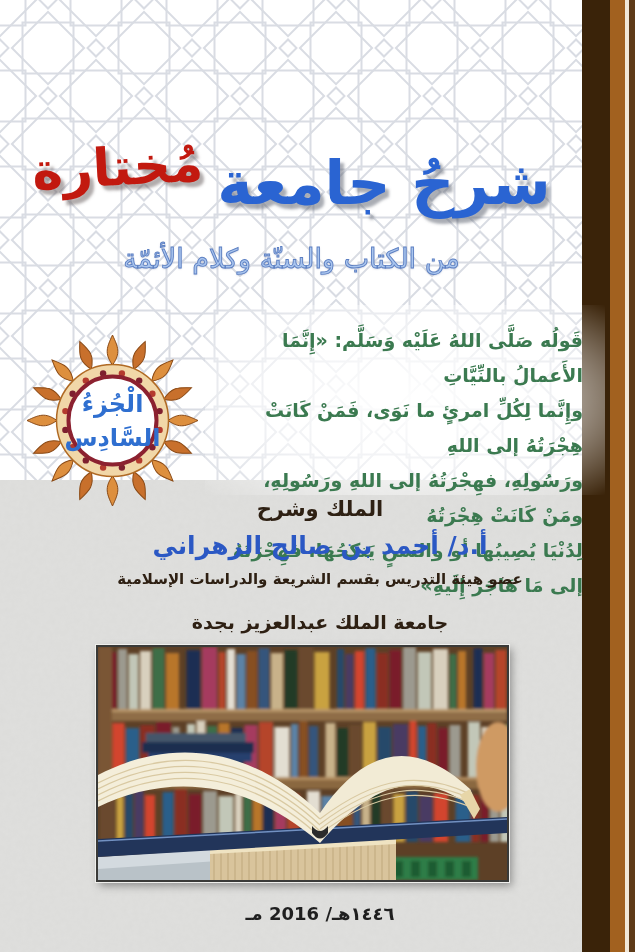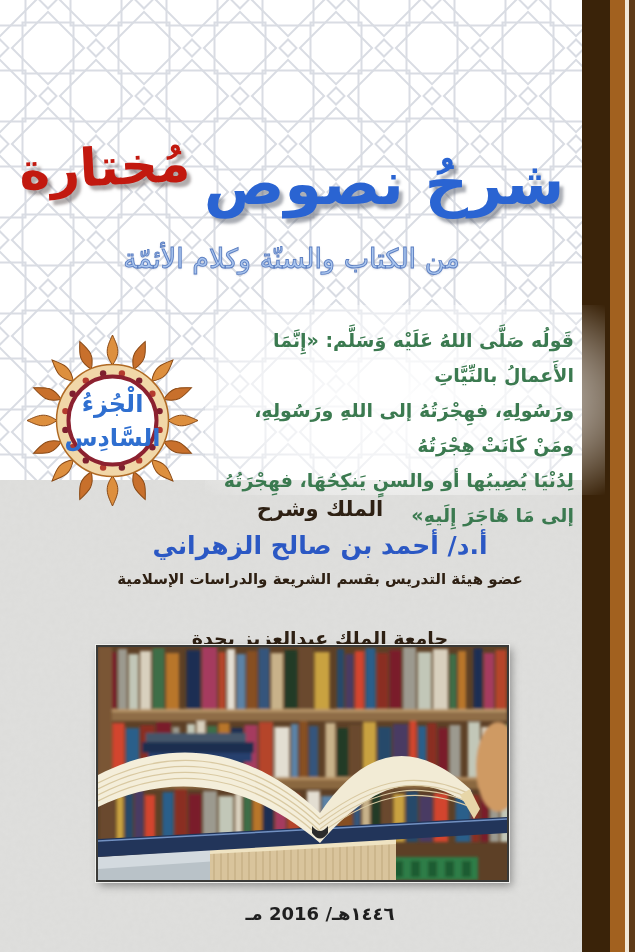--- a/index.html
+++ b/index.html
@@ -46,39 +46,39 @@
     text-shadow:0 1px 2px rgba(90,110,160,.35);
     direction:rtl;
   }
 
   
   .hadith-glow{
     position:absolute;top:305px;right:30px;width:400px;height:190px;
     background:radial-gradient(ellipse at center,rgba(255,255,255,.95) 0%,rgba(255,255,255,.6) 55%,rgba(255,255,255,0) 100%);
   }
   .hadith{
-    position:absolute;top:323px;right:61px;width:360px;
+    position:absolute;top:323px;right:52px;width:360px;
     direction:rtl;text-align:right;
     font-size:19px;font-weight:bold;line-height:35px;
     color:var(--hadith-green,#3b7a50);
   }
 
   
   .badge{position:absolute;left:25px;top:333px;width:175px;height:175px;}
   .badge text{
     font-family:"DejaVu Sans",sans-serif;font-weight:bold;font-size:24px;
     fill:var(--badge-blue,#2f6fd0);
   }
 
   
   .center-col{position:absolute;left:40px;width:560px;text-align:center;direction:rtl;}
   .byline{top:497px;font-size:21px;font-weight:bold;color:var(--text-dark,#2e2013);}
   .author{top:531px;font-size:25px;font-weight:bold;color:var(--author-blue,#2b58c4);}
   .aff1{top:570px;font-size:15px;font-weight:bold;color:var(--text-dark,#2e2013);}
-  .aff2{top:611px;font-size:19px;font-weight:bold;color:var(--text-dark,#2e2013);margin-top:16px;}
+  .aff2{top:611px;font-size:19px;font-weight:bold;color:var(--text-dark,#2e2013);}
   .date{top:903px;font-size:18px;font-weight:bold;color:var(--date-dark,#1f1f1f);}
 
   
   .photo{
     position:absolute;left:96px;top:645px;width:409px;height:233px;
     border:2px solid #3a3a38;
     box-shadow:0 0 0 1px #efefec, 3px 4px 8px rgba(0,0,0,.35);
     background:#6b4a2c;overflow:hidden;
   }
   .photo svg{display:block;width:100%;height:100%;}
@@ -125,28 +125,29 @@
   </svg>
 
   <div class="stripes">
     <div class="stripe-a"></div>
     <div class="stripe-b"></div>
     <div class="stripe-c"></div>
     <div class="stripe-d"></div>
   </div>
 
   <div class="title">
-    <span class="title-main">شرحُ نصوص</span>
+    <span class="title-main">شرحُ جامعة</span>
     <span class="title-accent">مُختارة</span>
   </div>
   <div class="subtitle">من الكتاب والسنّة وكلام الأئمّة</div>
 
   <div class="hadith-glow"></div>
   <div class="hadith">
       <div>قَولُه صَلَّى اللهُ عَلَيْه وَسَلَّم: «إِنَّمَا الأَعمالُ بالنِّيَّاتِ</div>
+      <div>وإِنَّما لِكُلِّ امرئٍ ما نَوَى، فَمَنْ كَانَتْ هِجْرَتُهُ إلى اللهِ</div>
       <div>ورَسُولِهِ، فهِجْرَتُهُ إلى اللهِ ورَسُولِهِ، ومَنْ كَانَتْ هِجْرَتُهُ</div>
       <div>لِدُنْيَا يُصِيبُها أو والسنٍ يَنكِحُهَا، فهِجْرَتُهُ إلى مَا هَاجَرَ إِلَيهِ»</div>
     </div>
 
   <div class="badge">
     <svg viewBox="0 0 175 175">
       <g id="petals">
           <path d="M87.5 2 C93 14 96 20 87.5 32 C79 20 82 14 87.5 2 Z" fill="#dd8f3e" stroke="#8a4a16" stroke-width="1" transform="rotate(0 87.5 87.5)"></path>
           <path d="M87.5 2 C93 14 96 20 87.5 32 C79 20 82 14 87.5 2 Z" fill="#c8702c" stroke="#8a4a16" stroke-width="1" transform="rotate(22.5 87.5 87.5)"></path>
           <path d="M87.5 2 C93 14 96 20 87.5 32 C79 20 82 14 87.5 2 Z" fill="#dd8f3e" stroke="#8a4a16" stroke-width="1" transform="rotate(45 87.5 87.5)"></path>

